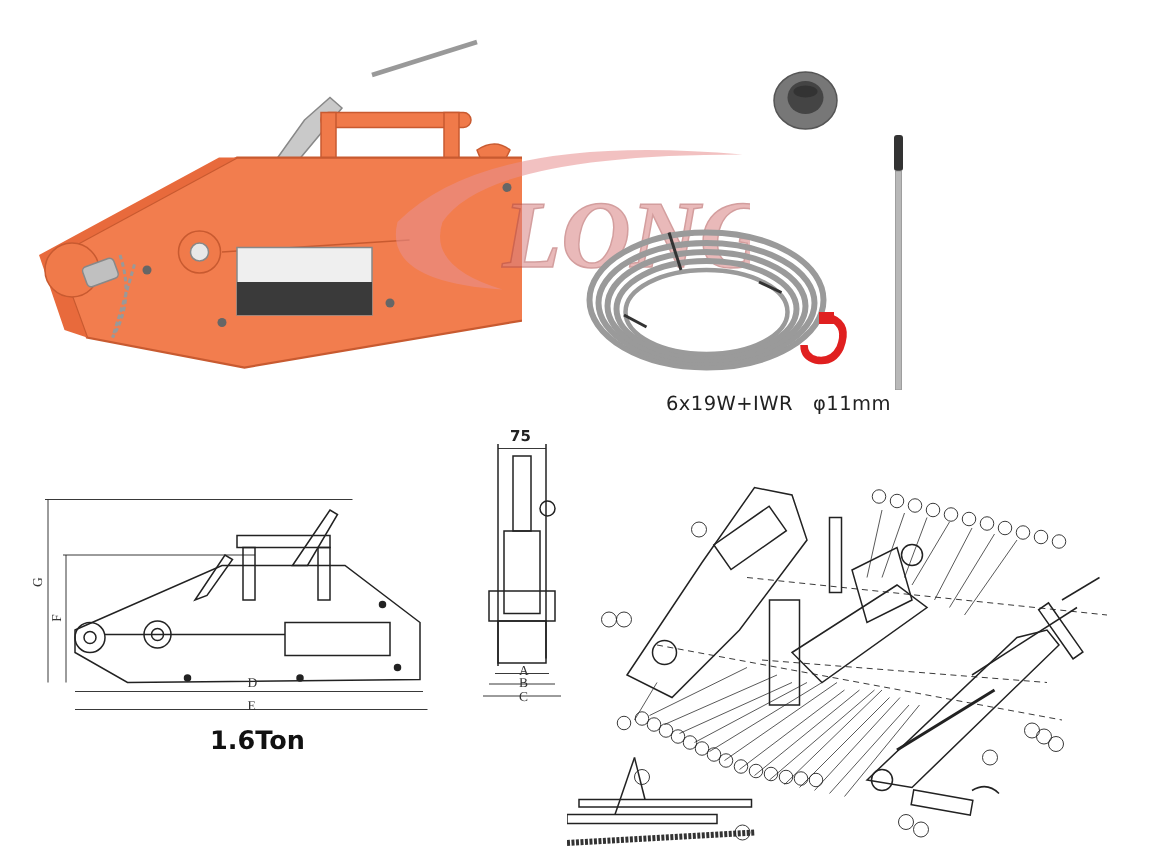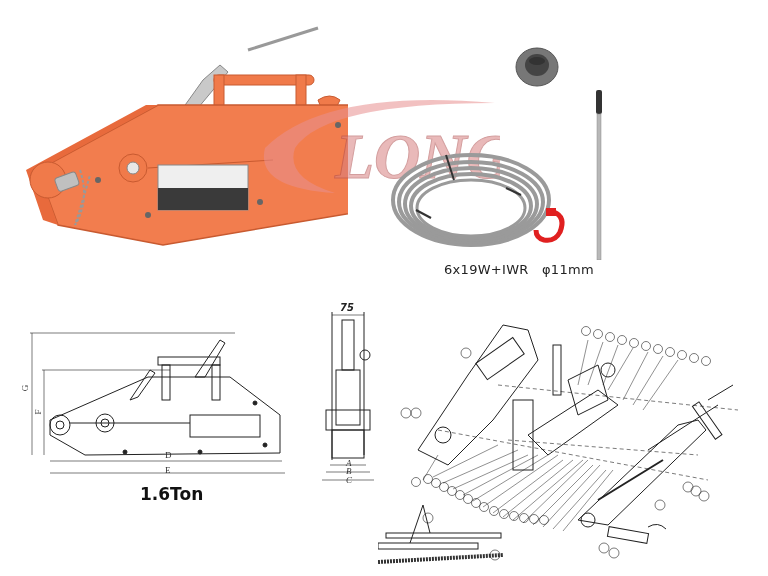--- a/index.html
+++ b/index.html
@@ -126,21 +126,21 @@
     <circle cx="180" cy="137" r="2" fill="#222"></circle>
   </svg>
   <span class="abs dimlbl" style="left:2px;top:68px;transform:rotate(-90deg);">G</span>
   <span class="abs dimlbl" style="left:15px;top:92px;transform:rotate(-90deg);">F</span>
   <span class="abs dimlbl" style="left:145px;top:135px;">D</span>
   <span class="abs dimlbl" style="left:145px;top:150px;">E</span>
 </div>
 
 <div class="abs ton" style="left:140px;top:484px;">1.6Ton</div>
 
-<div class="abs" style="left:318px;top:300px;width:70px;height:185px;font-style:italic;">
+<div class="abs" style="left:318px;top:284px;width:70px;height:185px;">
   <svg width="70" height="185" viewBox="0 0 70 185" fill="none" stroke="#222" stroke-width="1">
     <line x1="14" y1="15" x2="46" y2="15" stroke-width="0.6"></line>
     <line x1="14" y1="12" x2="14" y2="160"></line>
     <line x1="46" y1="12" x2="46" y2="155"></line>
     <rect x="24" y="20" width="12" height="50"></rect>
     <rect x="18" y="70" width="24" height="55"></rect>
     <circle cx="47" cy="55" r="5"></circle>
     <rect x="8" y="110" width="44" height="20"></rect>
     <rect x="14" y="130" width="32" height="28"></rect>
     <line x1="12" y1="165" x2="48" y2="165" stroke-width="0.6"></line>

